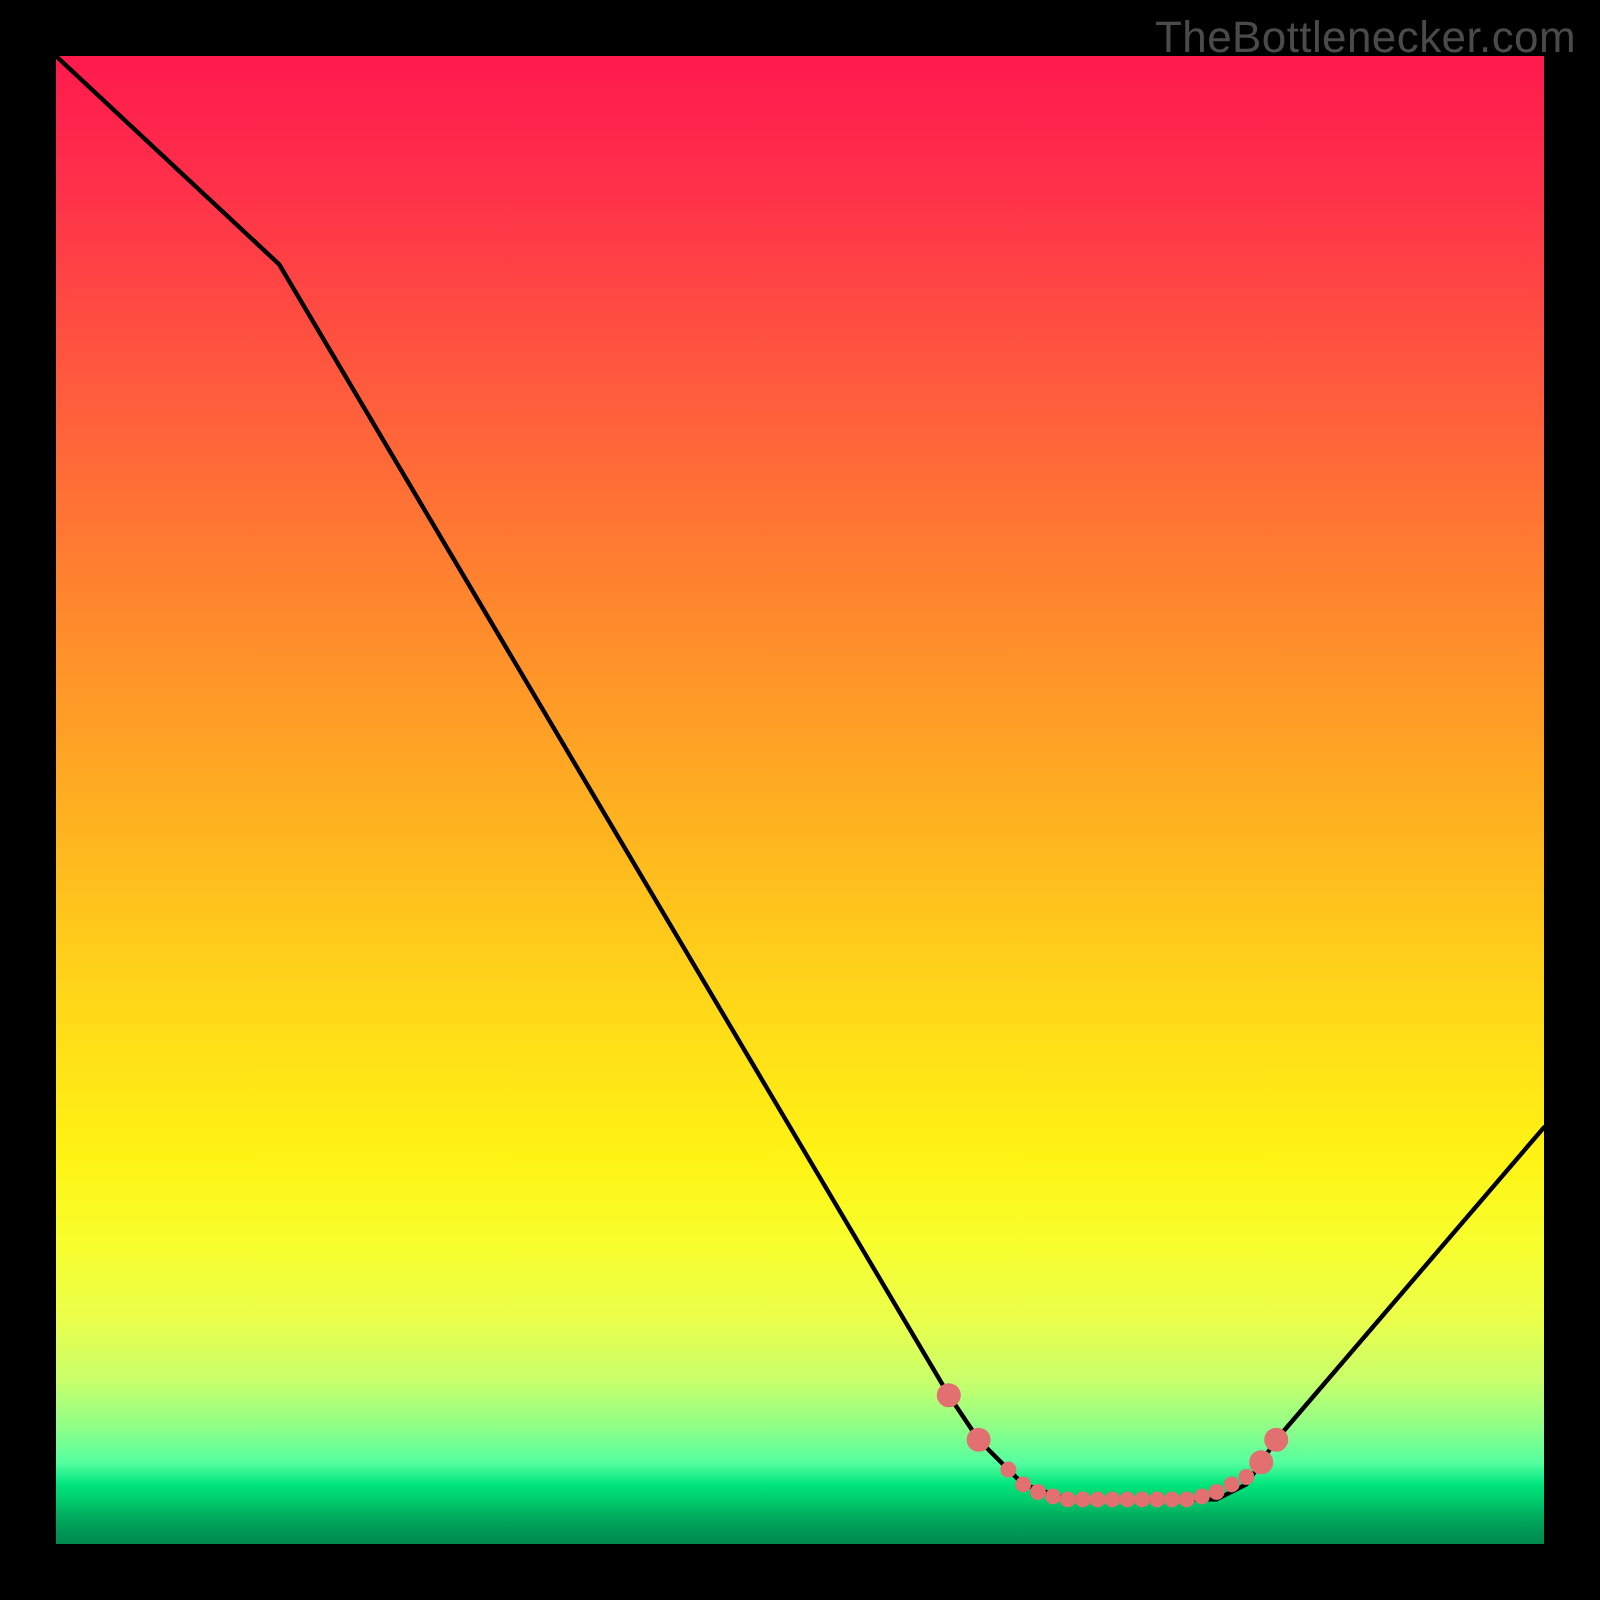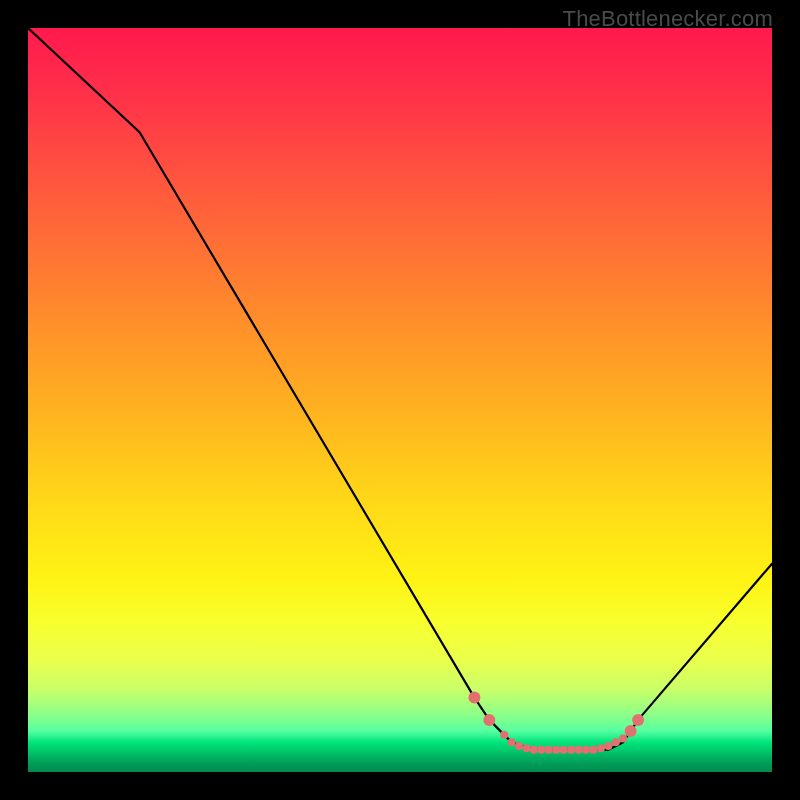--- a/index.html
+++ b/index.html
@@ -7,21 +7,21 @@
     width: 800px;
     height: 800px;
     background: #000;
     font-family: Arial, Helvetica, sans-serif;
     position: relative;
     overflow: hidden;
   }
   .watermark {
     position: absolute;
     top: 6px;
-    right: 27px;
+    right: 12px;
     color: #4a4a4a;
     font-size: 22px;
     font-weight: 400;
     letter-spacing: 0.2px;
     z-index: 10;
   }
   .plot {
     position: absolute;
     left: 28px;
     top: 28px;

